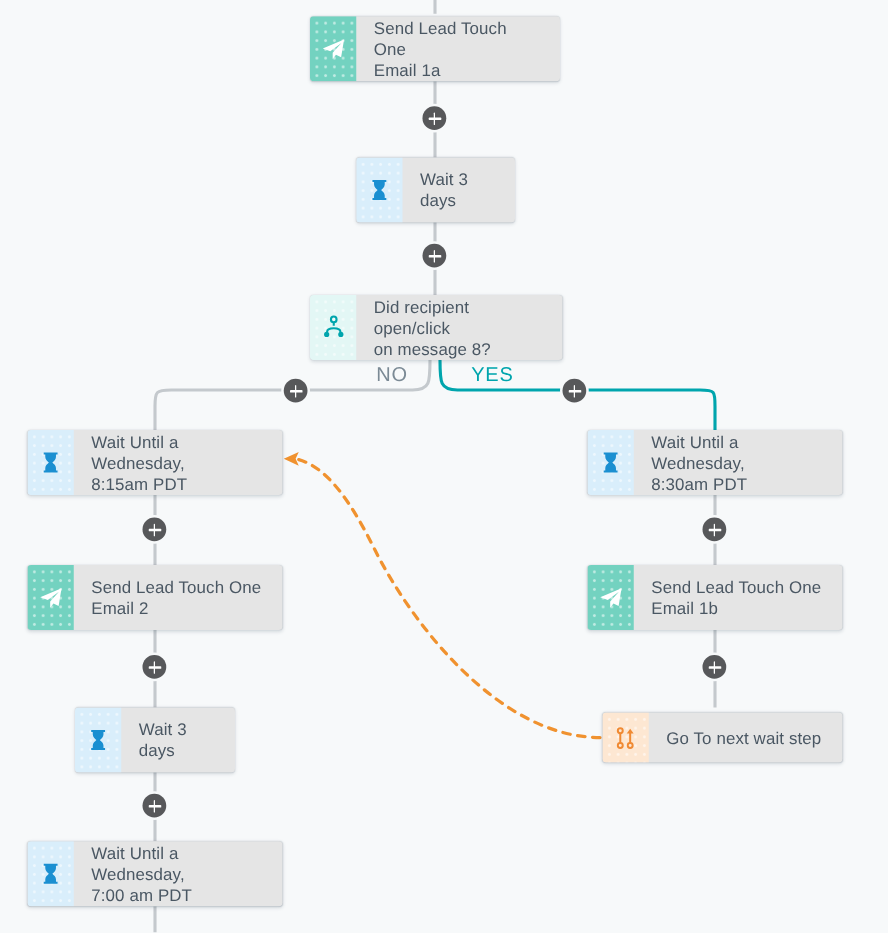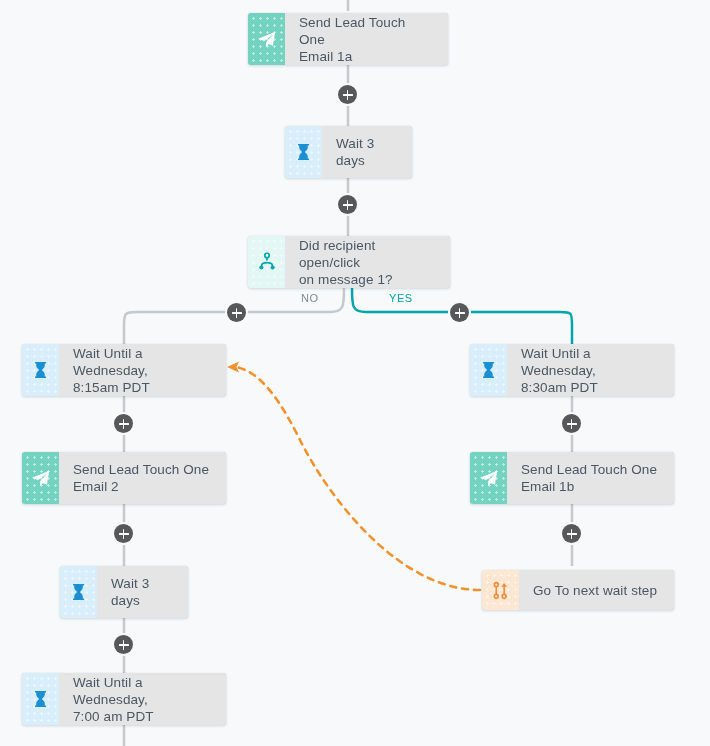--- a/index.html
+++ b/index.html
@@ -95,26 +95,26 @@
     width: 10px; height: 1.8px;
   }
   .plus::after {
     top: 4.5px; left: 8.6px;
     width: 1.8px; height: 10px;
   }
 
   
   .branchlabel {
     position: absolute;
-    font-size: 11px;
+    font-size: 16px;
     letter-spacing: .6px;
     user-select: none;
   }
   .branchlabel.no  { color: #7b8a95; }
-  .branchlabel.yes { color: #00a5ad; margin-left: 12px; }
+  .branchlabel.yes { color: #00a5ad; }
 </style>
 </head>
 <body>
 
 <div id="canvas">
 
   <svg id="edges" viewBox="0 0 710 746" xmlns="http://www.w3.org/2000/svg">
 
     <path d="M348,0 L348,11" stroke="#c4c9cd" stroke-width="2.5" fill="none"></path>
 
@@ -162,21 +162,21 @@
     <div class="ico branch">
       <svg width="20" height="20" viewBox="0 0 24 24" aria-hidden="true">
         <circle cx="12" cy="4.2" r="2.7" fill="none" stroke="#00a5ad" stroke-width="2"></circle>
         <path d="M12 7 v3.2" stroke="#00a5ad" stroke-width="2" fill="none"></path>
         <path d="M5.6 16.2 C5.6 11.6 18.4 11.6 18.4 16.2" stroke="#00a5ad" stroke-width="2" fill="none" stroke-linecap="round"></path>
         <circle cx="5.2" cy="18.6" r="2.5" fill="#00a5ad"></circle>
         <circle cx="18.8" cy="18.6" r="2.5" fill="#00a5ad"></circle>
       </svg>
     </div>
     <div class="label">Did recipient open/click
-on message 1?</div>
+on message 8?</div>
   </div>
 
   <div class="node" style="left:22px; top:344px; width:204px;">
     <div class="ico wait">
       <svg width="19" height="20" viewBox="0 0 24 24" aria-hidden="true">
         <path d="M5 2 h14 v1.8 h-1.6 v2.6 c0 2.6 -2.2 4.1 -3.6 5.6 c1.4 1.5 3.6 3 3.6 5.6 v2.6 H19 V22 H5 v-1.8 h1.6 v-2.6 c0 -2.6 2.2 -4.1 3.6 -5.6 C8.8 10.5 6.6 9 6.6 6.4 V3.8 H5 Z" fill="#1a8fd1"></path>
       </svg>
     </div>
     <div class="label">Wait Until a Wednesday,
 8:15am PDT</div>

